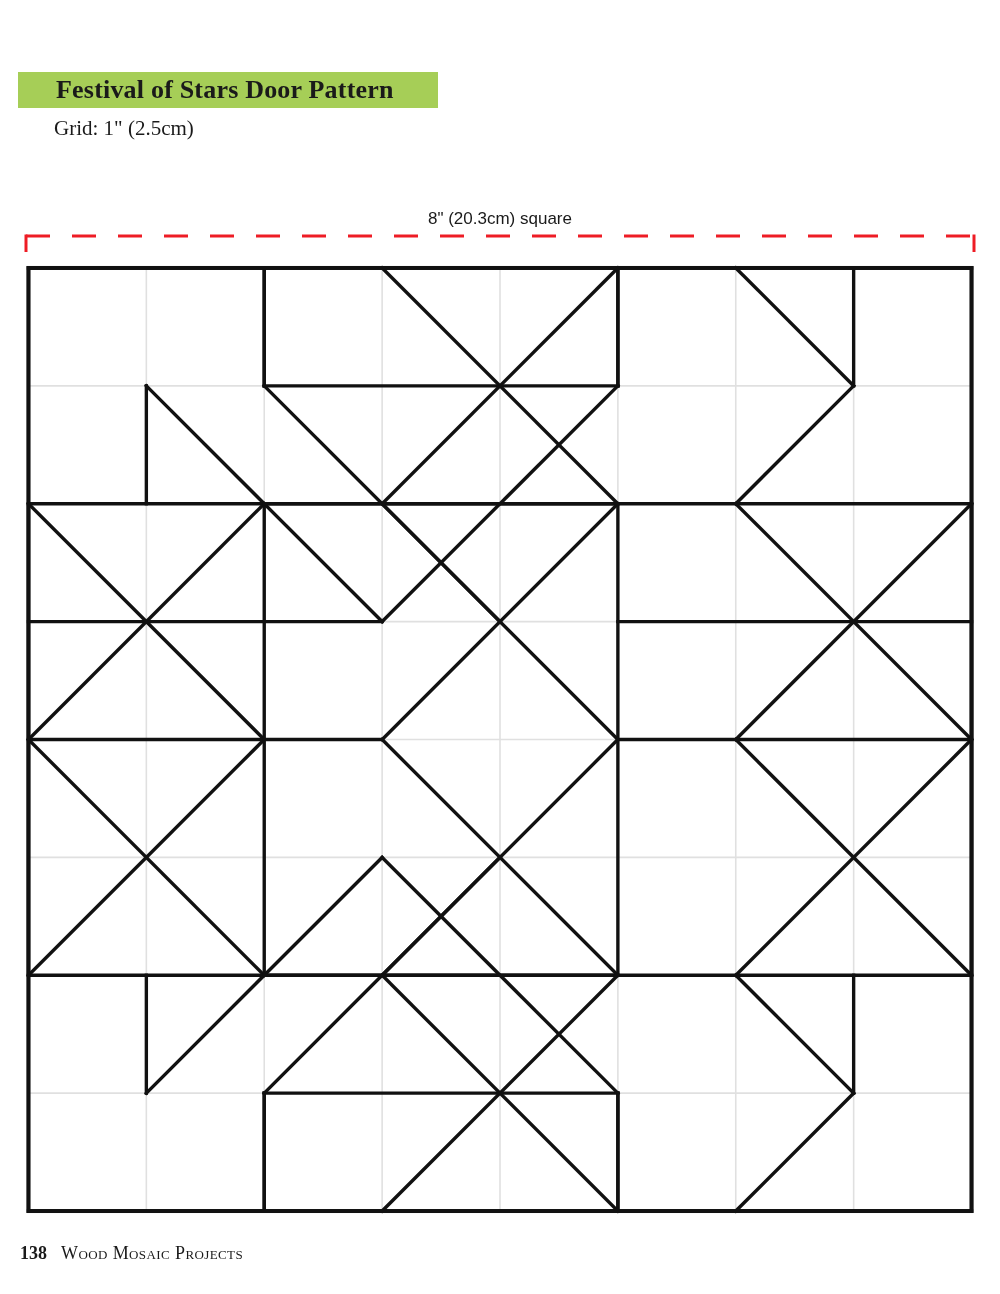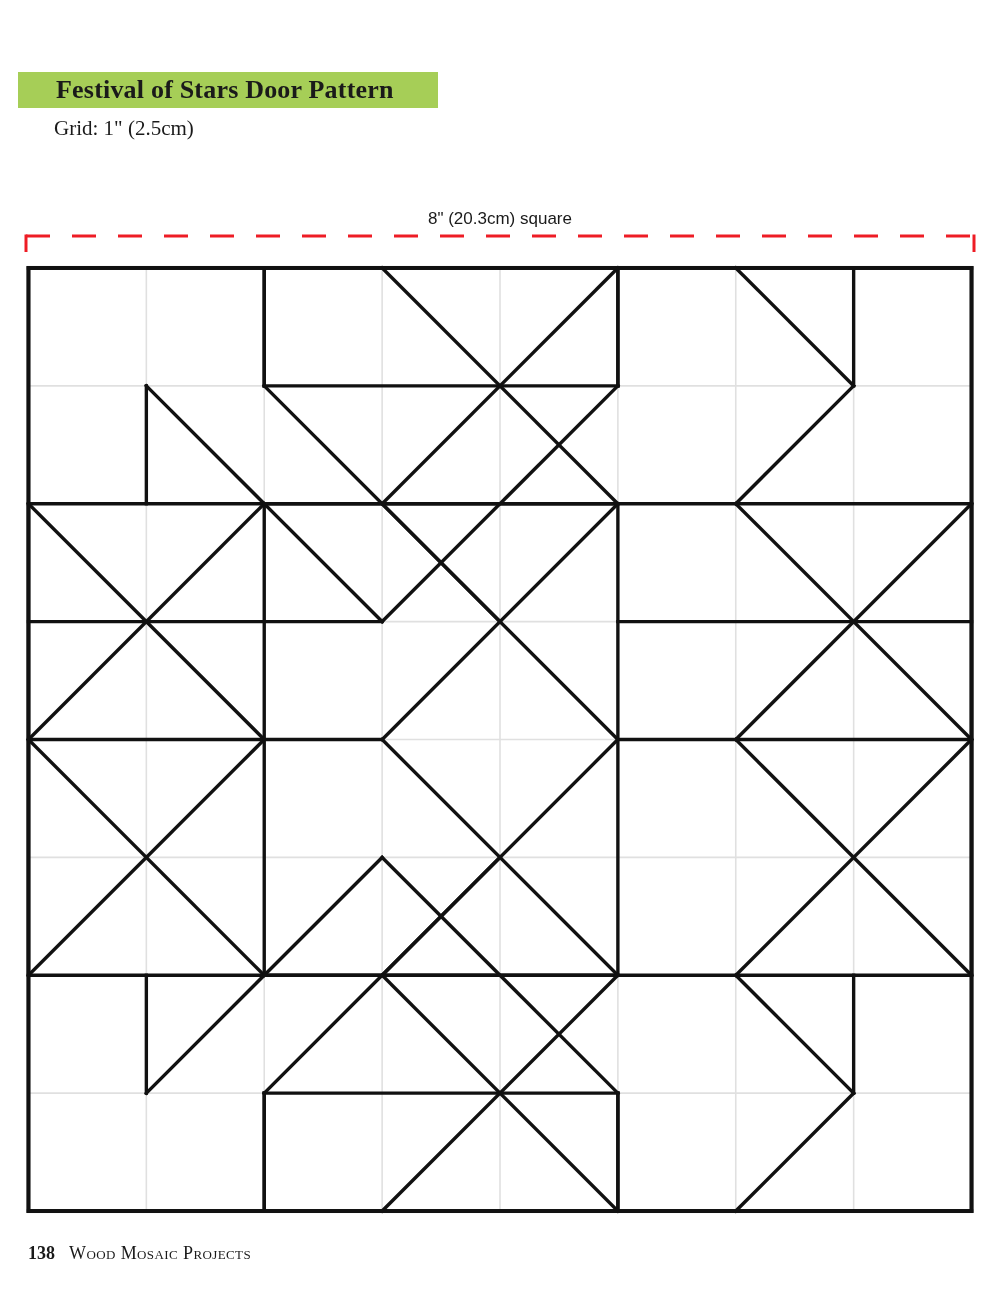--- a/index.html
+++ b/index.html
@@ -91,21 +91,21 @@
     position: absolute;
     left: 22px;
     top: 262px;
     width: 956px;
     height: 955px;
   }
 
   
   #footer {
     position: absolute;
-    left: 28px;
+    left: 20px;
     top: 1243px;
     white-space: nowrap;
   }
   #footer-page-number {
     font-family: "Liberation Serif", serif;
     font-size: 18px;
     font-weight: bold;
     color: #1a1a1a;
   }
   #footer-book-title {

